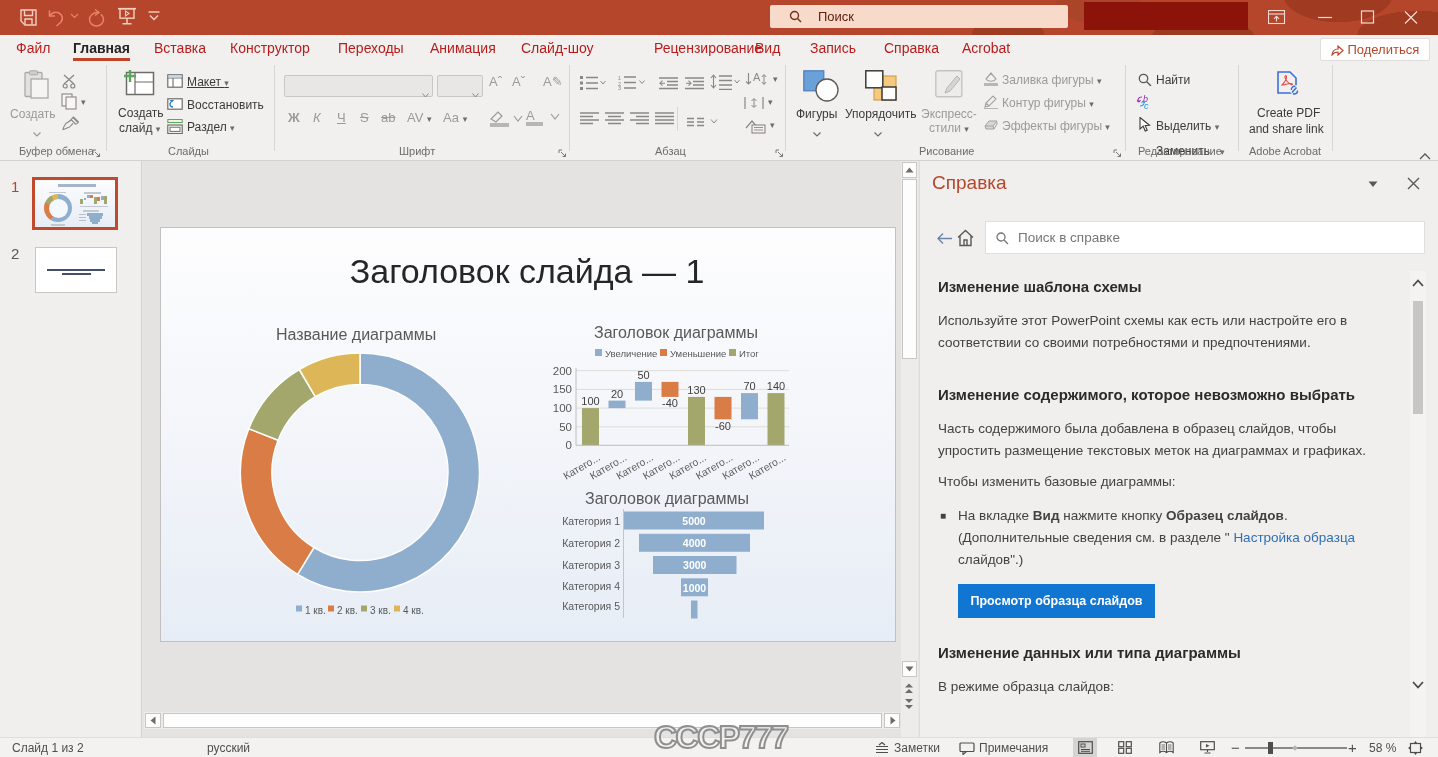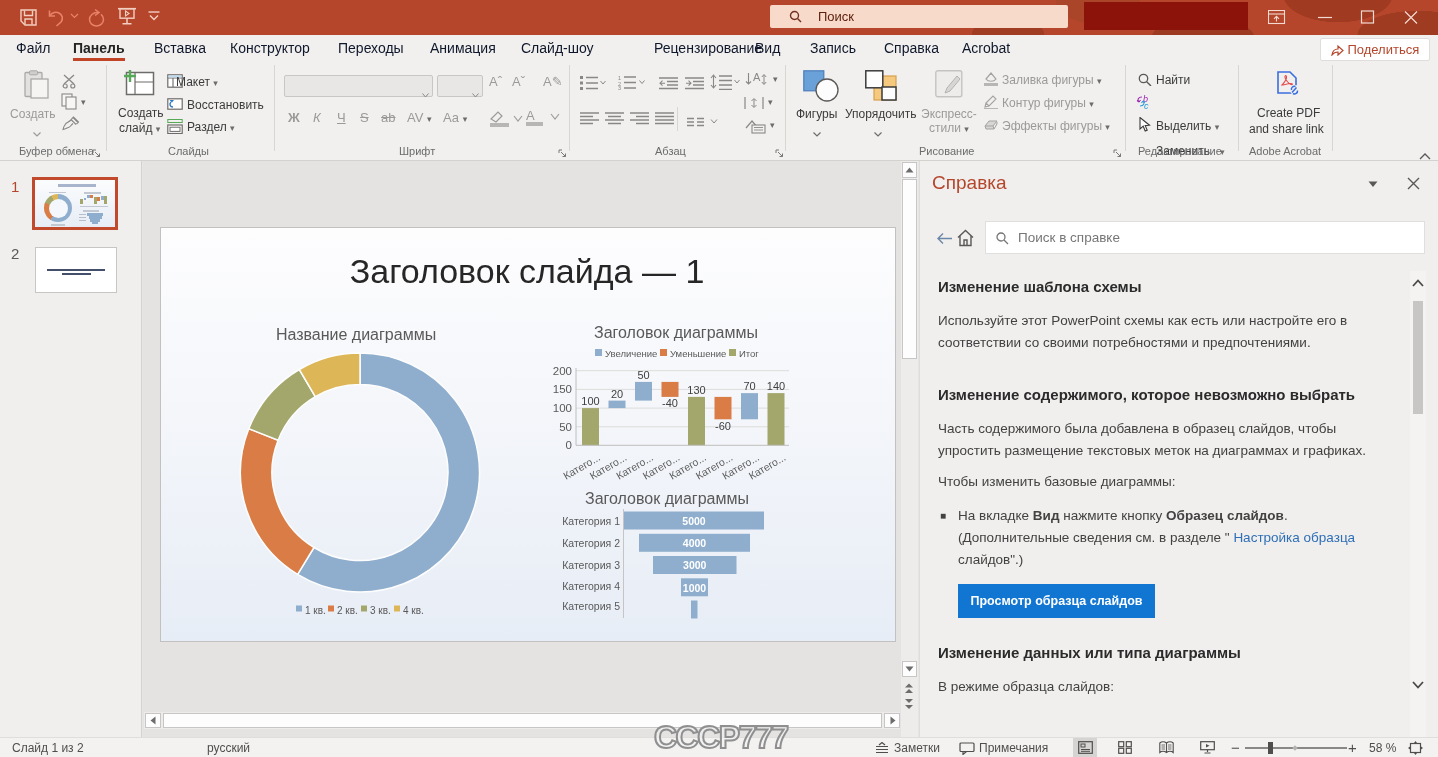--- a/index.html
+++ b/index.html
@@ -21,21 +21,21 @@
 #doc-title { position:absolute; left:181px; top:10px; font-size:12px; color:#F6D4C8; white-space:nowrap; }
 #tsearch { position:absolute; left:770px; top:5px; width:298px; height:23px; background:#F8DACB; border-radius:2px; }
 #tsearch .mag { position:absolute; left:19px; top:5px; width:13px; height:13px; }
 #tsearch .txt { position:absolute; left:48px; top:4px; font-size:13px; color:#5E220F; }
 #account { position:absolute; left:1084px; top:2px; width:164px; height:28px; background:#8B1309; }
 .winbtn { position:absolute; top:0; width:44px; height:33px; color:#F3DAD2; }
 .winbtn svg { position:absolute; left:15px; top:10px; }
 
 
 #tabrow { position:absolute; left:0; top:35px; width:1438px; height:27px; background:#F1F0EF; }
-.tab { position:absolute; top:0; height:26px; font-size:14px; color:#0f172a; line-height:26px; }
+.tab { position:absolute; top:0; height:26px; font-size:14px; color:#b91c1c; line-height:26px; }
 .tab.active { font-weight:bold; color:#242424; border-bottom:3px solid #C24426; }
 #sharebtn { position:absolute; left:1320px; top:3px; width:110px; height:23px; background:#fff; border:1px solid #E0DEDC; border-radius:2px; font-size:13px; color:#B5462B; line-height:21px; text-align:center; }
 
 
 #ribbon { position:absolute; left:0; top:62px; width:1438px; height:99px; background:#F1F0EF; border-bottom:1px solid #D4D2CF; }
 .rsep { position:absolute; top:3px; width:1px; height:86px; background:#D8D6D3; }
 .glabel { position:absolute; top:83px; font-size:11px; color:#6b6b6b; white-space:nowrap; }
 .launch { position:absolute; top:83px; width:12px; height:12px; }
 .rtext { position:absolute; font-size:12px; color:#3b3b3b; white-space:nowrap; }
 .rtext.dis { color:#9c9a98; }
@@ -117,21 +117,21 @@
       </div>
   <div class="winbtn" style="left:1388px;">
         <svg width="16" height="15" viewBox="0 0 16 15">
           <path d="M2 1.5 L14 13.5 M14 1.5 L2 13.5" stroke="#F3DAD2" stroke-width="1.2"></path>
         </svg>
       </div>
 </div>
 
 <div id="tabrow">
   <div class="tab" style="left:16px;">Файл</div>
-  <div class="tab active" style="left:73px;">Панель</div>
+  <div class="tab active" style="left:73px;">Главная</div>
   <div class="tab" style="left:154px;">Вставка</div>
   <div class="tab" style="left:230px;">Конструктор</div>
   <div class="tab" style="left:338px;">Переходы</div>
   <div class="tab" style="left:430px;">Анимация</div>
   <div class="tab" style="left:521px;">Слайд-шоу</div>
   <div class="tab" style="left:618px;margin-left:36px;">Рецензирование</div>
   <div class="tab" style="left:755px;">Вид</div>
   <div class="tab" style="left:810px;">Запись</div>
   <div class="tab" style="left:884px;">Справка</div>
   <div class="tab" style="left:962px;">Acrobat</div>
@@ -179,21 +179,21 @@
           <path d="M7 1 V13 M1 7 H13" stroke="#56A956" stroke-width="2.4"></path>
         </svg>
   </div>
   <div class="rtext" style="left:118px; top:44px;">Создать</div>
   <div class="rtext" style="left:119px; top:59px;">слайд <span class="dd">▾</span></div>
   <div class="ricon" style="left:167px; top:12px;"><svg width="16" height="14" viewBox="0 0 16 14">
           <rect x="0.8" y="0.8" width="14.4" height="12.4" fill="#fff" stroke="#6e6c6a" stroke-width="1.2"></rect>
           <path d="M0.8 4 H15.2 M6 4 V13" stroke="#6e6c6a" stroke-width="1.1"></path>
           <rect x="1.5" y="1.5" width="13" height="2" fill="#BFDBF0"></rect>
         </svg></div>
-  <div class="rtext" style="left:176px; top:13px;">Макет <span class="dd">▾</span></div>
+  <div class="rtext" style="left:187px; top:13px;text-decoration:underline;">Макет <span class="dd">▾</span></div>
   <div class="ricon" style="left:167px; top:34px;"><svg width="16" height="14" viewBox="0 0 16 14">
           <rect x="0.8" y="2.8" width="14.4" height="10.4" fill="#fff" stroke="#6e6c6a" stroke-width="1.2"></rect>
           <path d="M4 6 C2 8,3 11,6 11" fill="none" stroke="#2B79C2" stroke-width="1.4"></path>
           <path d="M2.5 4.5 L5 7 L7 4.5" fill="#2B79C2" stroke="none" transform="translate(0,-0.5)"></path>
         </svg></div>
   <div class="rtext" style="left:187px; top:36px;">Восстановить</div>
   <div class="ricon" style="left:167px; top:57px;"><svg width="16" height="15" viewBox="0 0 16 15">
           <rect x="0.8" y="0.5" width="14.4" height="3" fill="none" stroke="#56A956" stroke-width="1"></rect>
           <rect x="0.8" y="6" width="14.4" height="8.5" fill="#fff" stroke="#6e6c6a" stroke-width="1.2"></rect>
           <rect x="3" y="8.2" width="10" height="4.2" fill="none" stroke="#6e6c6a" stroke-width="1"></rect>

